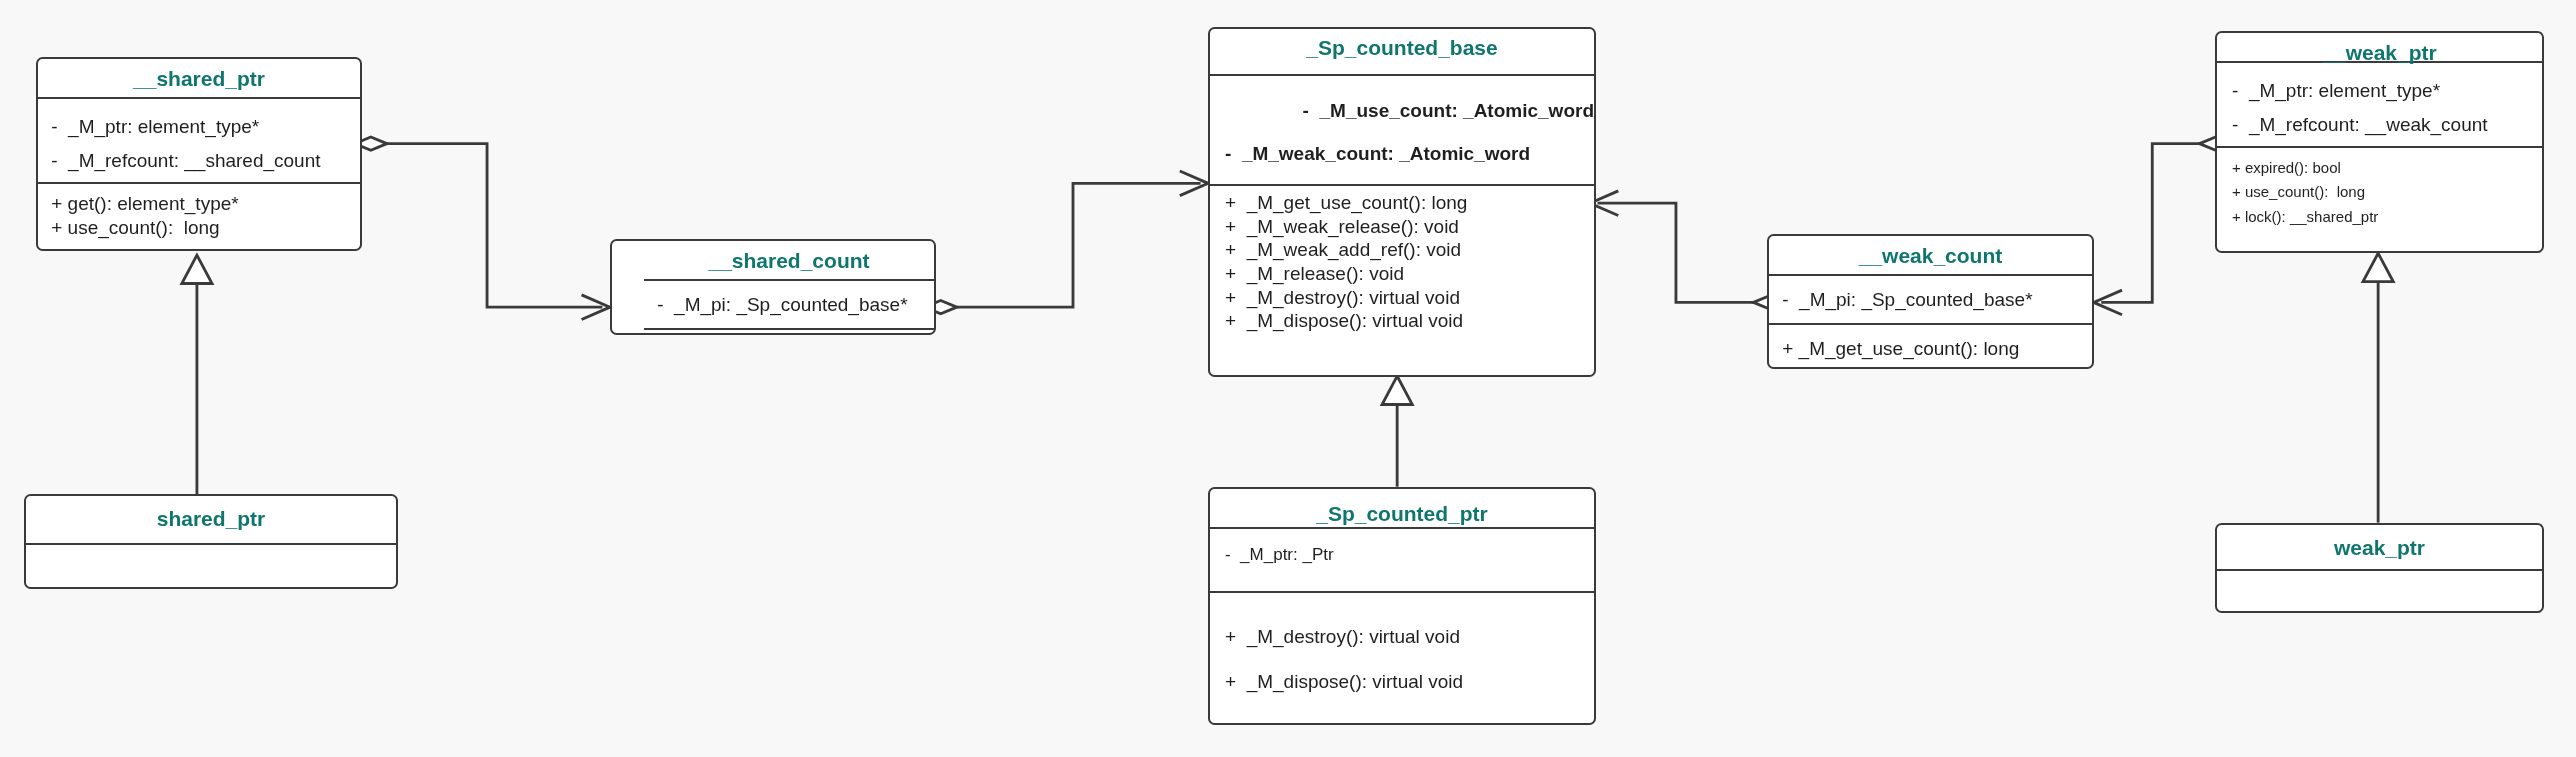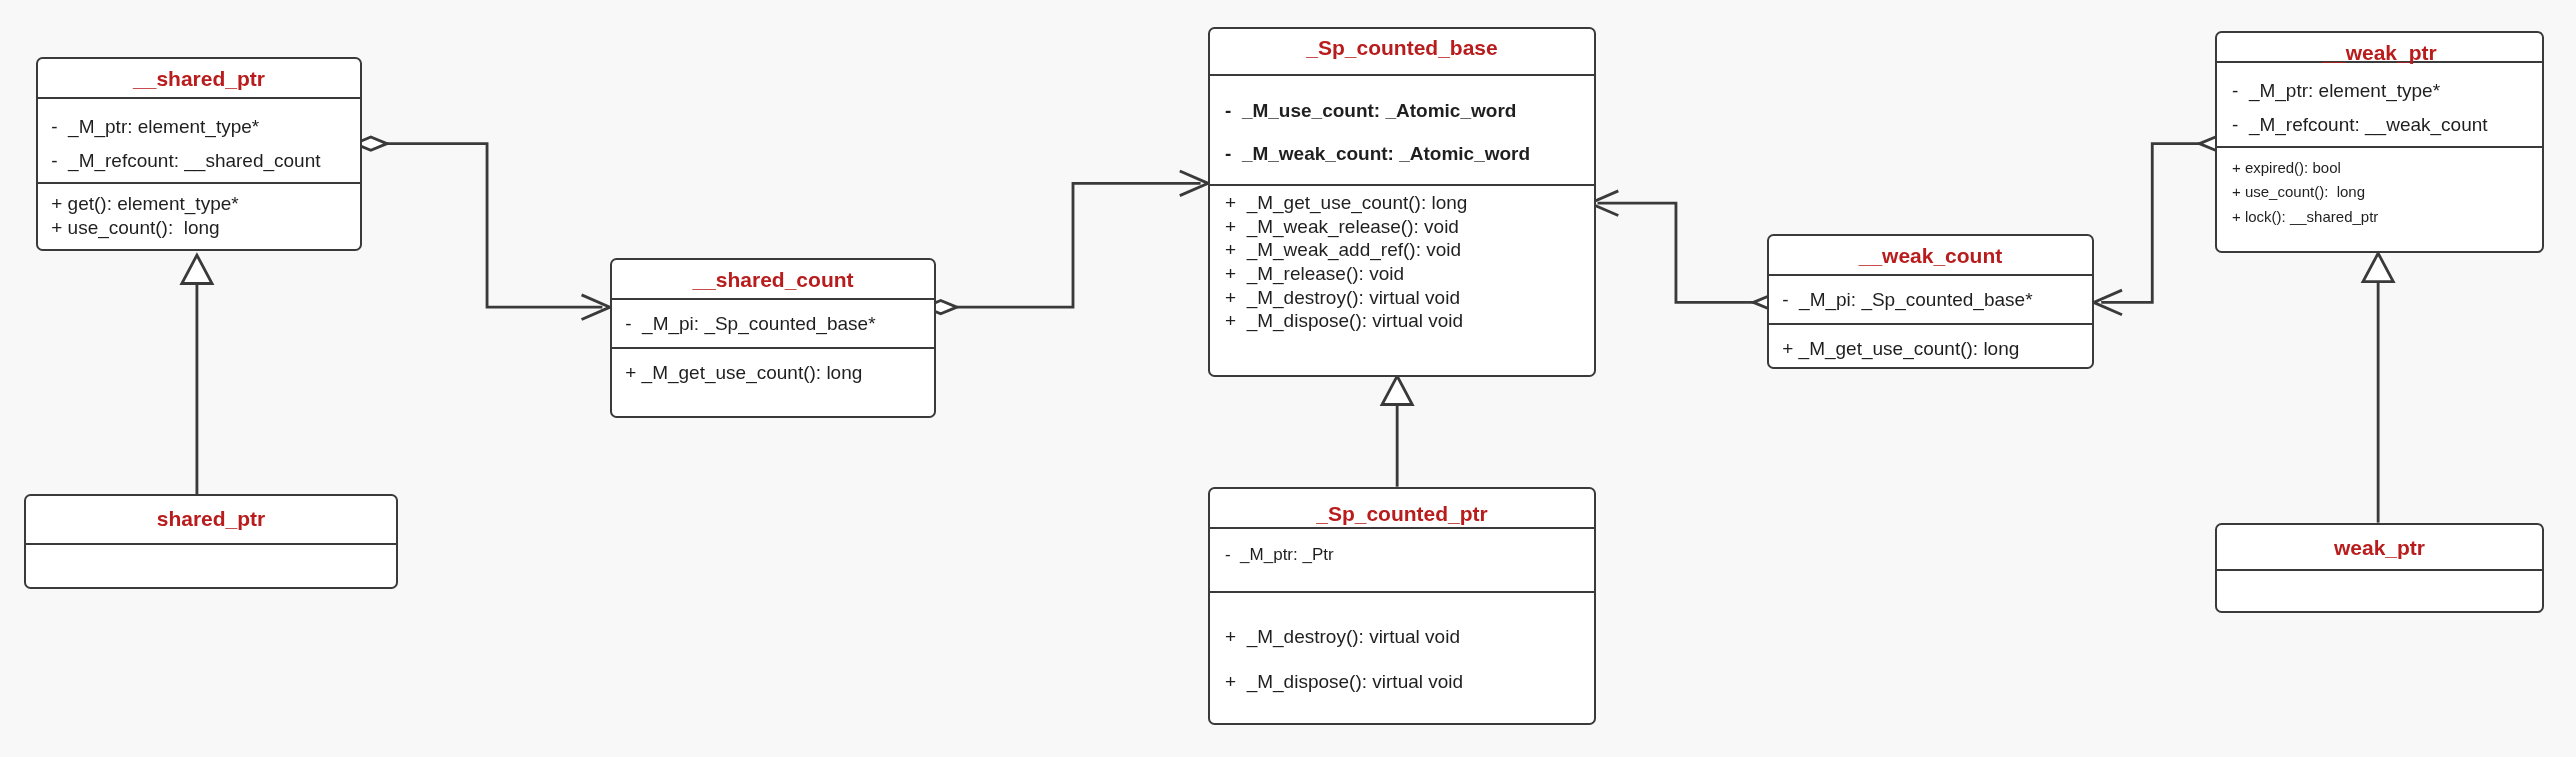--- a/index.html
+++ b/index.html
@@ -26,21 +26,21 @@
     position: absolute;
     background: #ffffff;
     border: 2.8px solid #3a3a3a;
     border-radius: 6.6px;
     box-sizing: border-box;
     overflow: hidden;
   }
   .cls-title {
     text-align: center;
     font-weight: bold;
-    color: #b91c1c;
+    color: #0f766e;
     box-sizing: border-box;
     display: flex;
     align-items: flex-start;
     justify-content: center;
   }
   .cls-title span { display: block; }
   .cls-sep {
     height: 0;
     border-top: 2.8px solid #3a3a3a;
   }
@@ -125,41 +125,41 @@
   </div>
 
   <div class="uml-class" style="left:24px; top:494px; width:374px; height:95px;">
     <div class="cls-title" style="height:47px; font-size:21px; padding-top:11.3px;">
       <span>shared_ptr</span>
     </div>
     <div class="cls-sep"></div>
     <div class="cls-section" style="height:44px;"></div>
   </div>
 
-  <div class="uml-class" style="left:610px; top:258px; width:326px; height:160px;">
+  <div class="uml-class" style="left:610px; top:239px; width:326px; height:96px;padding-left:32px;">
     <div class="cls-title" style="height:38px; font-size:21px; padding-top:7.6px;">
       <span>__shared_count</span>
     </div>
     <div class="cls-sep"></div>
     <div class="cls-section" style="height:47px; padding:11.3px 0 0 13.2px; font-size:19px;">
       <div class="member" style="line-height:26.5px;">-  _M_pi: _Sp_counted_base*</div>
     </div>
     <div class="cls-sep"></div>
     <div class="cls-section" style="padding:11.3px 0 0 13.2px; font-size:19px;">
       <div class="member" style="line-height:26.5px;">+ _M_get_use_count(): long</div>
     </div>
   </div>
 
   <div class="uml-class" style="left:1208px; top:26.5px; width:388px; height:350px;">
     <div class="cls-title" style="height:45px; font-size:21px; padding-top:7.6px;">
       <span>_Sp_counted_base</span>
     </div>
     <div class="cls-sep"></div>
     <div class="cls-section" style="height:108px; padding:13.2px 0 0 15px; font-size:19px;">
-      <div class="member" style="line-height:43px;"><b>-  _M_use_count: _Atomic_word</b></div>
+      <div class="member" style="line-height:43px;text-align:right;"><b>-  _M_use_count: _Atomic_word</b></div>
       <div class="member" style="line-height:43px;"><b>-  _M_weak_count: _Atomic_word</b></div>
     </div>
     <div class="cls-sep"></div>
     <div class="cls-section" style="padding:5.7px 0 0 15px; font-size:19px;">
       <div class="member" style="line-height:23.6px;">+  _M_get_use_count(): long</div>
       <div class="member" style="line-height:23.6px;">+  _M_weak_release(): void</div>
       <div class="member" style="line-height:23.6px;">+  _M_weak_add_ref(): void</div>
       <div class="member" style="line-height:23.6px;">+  _M_release(): void</div>
       <div class="member" style="line-height:23.6px;">+  _M_destroy(): virtual void</div>
       <div class="member" style="line-height:23.6px;">+  _M_dispose(): virtual void</div>

